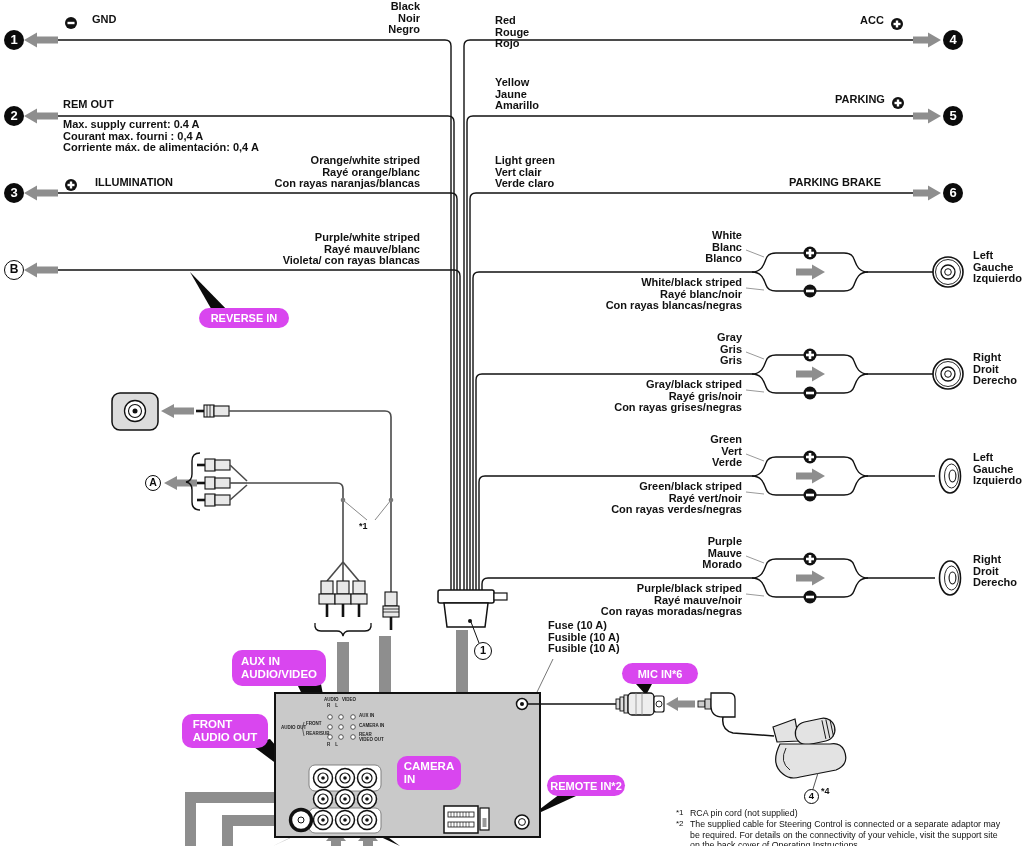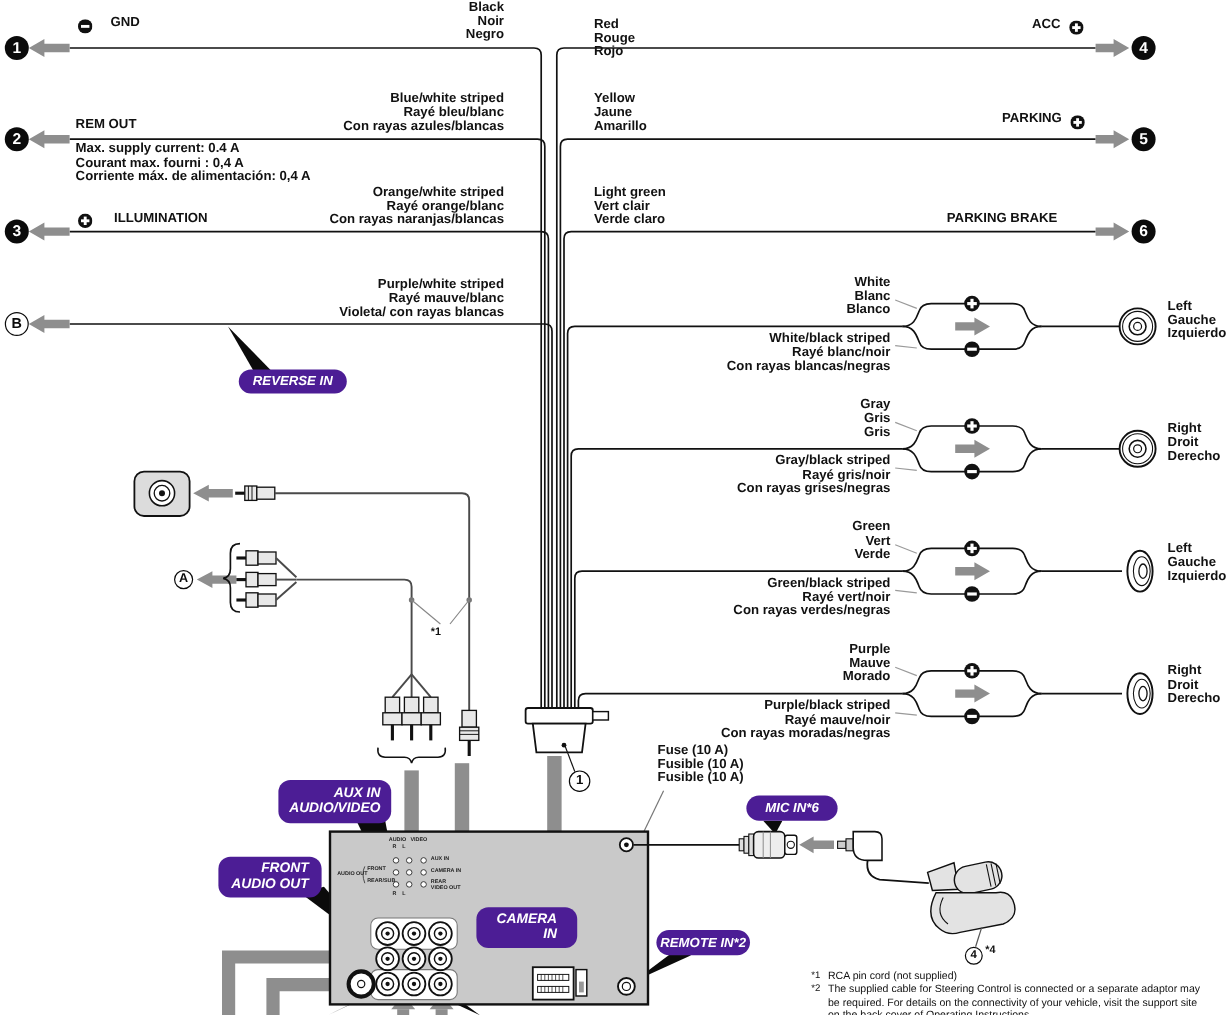--- a/index.html
+++ b/index.html
@@ -7,22 +7,22 @@
          font-family:"Liberation Sans",sans-serif;color:#111;}
   #art{position:absolute;left:0;top:0;}
   .t{position:absolute;font-weight:bold;font-size:11px;line-height:11.5px;white-space:pre-line;color:#111;}
   .tr{text-align:right;}
   .fn{position:absolute;font-weight:normal;font-size:8.8px;line-height:10.5px;white-space:pre-line;color:#111;}
   .tiny{position:absolute;font-weight:bold;font-size:4.5px;line-height:4.8px;white-space:pre;color:#222;}
   .circ{position:absolute;width:20px;height:20px;border-radius:50%;background:#0b0b0b;color:#fff;
         font-weight:bold;font-size:13px;line-height:20px;text-align:center;}
   .circo{position:absolute;border-radius:50%;background:#fff;border:1.5px solid #0b0b0b;color:#0b0b0b;
         font-weight:bold;text-align:center;box-sizing:border-box;}
-  .badge{position:absolute;background:#4c1d95;color:#fff;font-weight:bold;text-align:right;
-        display:flex;align-items:center;justify-content:center;white-space:pre-line;font-style:italic;}
+  .badge{position:absolute;background:#d946ef;color:#fff;font-weight:bold;text-align:left;
+        display:flex;align-items:center;justify-content:center;white-space:pre-line;}
   .icon12{position:absolute;width:12px;height:12px;}
   .note9{position:absolute;font-weight:bold;font-size:9px;color:#111;}
 </style>
 </head>
 <body>
 
 <div id="stage">
 
 <svg id="art" width="1024" height="846" viewBox="0 0 1024 846">
 
@@ -370,23 +370,20 @@
 <span class="icon12" style="left:65px;top:177px"><svg width="12" height="12">
         <circle cx="6" cy="6" r="6" fill="#111"></circle>
         <rect x="2.5" y="4.8" width="7" height="2.4" fill="#fff"></rect>
         <rect x="4.8" y="2.5" width="2.4" height="7" fill="#fff"></rect>
       </svg></span>
 <div class="t" style="left:95px;top:177px">ILLUMINATION</div>
 
 <div class="t tr" style="right:604px;top:1px">Black
 Noir
 Negro</div>
-<div class="t tr" style="right:604px;top:77px">Blue/white striped
-Rayé bleu/blanc
-Con rayas azules/blancas</div>
 <div class="t tr" style="right:604px;top:232px">Purple/white striped
 Rayé mauve/blanc
 Violeta/ con rayas blancas</div>
 <div class="t tr" style="right:604px;top:155px">Orange/white striped
 Rayé orange/blanc
 Con rayas naranjas/blancas</div>
 
 <div class="t" style="left:495px;top:15px">Red
 Rouge
 Rojo</div>
@@ -446,21 +443,21 @@
 Con rayas moradas/negras</div>
 <div class="t" style="left:973px;top:554px">Right
 Droit
 Derecho</div>
 
 <div class="badge" style="left:199px;top:308px;width:90px;height:20px;border-radius:10px;font-size:11px">REVERSE IN</div>
 <div class="badge" style="left:232px;top:650px;width:94px;height:36px;border-radius:10px;font-size:11.5px;line-height:13px">AUX IN
 AUDIO/VIDEO</div>
 <div class="badge" style="left:182px;top:714px;width:86px;height:34px;border-radius:10px;font-size:11.5px;line-height:13px">FRONT
 AUDIO OUT</div>
-<div class="badge" style="left:397px;top:756px;width:84px;height:34px;border-radius:10px;font-size:11.5px;line-height:13px">CAMERA
+<div class="badge" style="left:397px;top:756px;width:64px;height:34px;border-radius:10px;font-size:11.5px;line-height:13px">CAMERA
 IN</div>
 <div class="badge" style="left:547px;top:775px;width:78px;height:21px;border-radius:10.5px;font-size:11px">REMOTE IN*2</div>
 <div class="badge" style="left:622px;top:663px;width:76px;height:21px;border-radius:10.5px;font-size:11px">MIC IN*6</div>
 
 <div class="t" style="left:548px;top:620px">Fuse (10 A)
 Fusible (10 A)
 Fusible (10 A)</div>
 <div class="circo" style="left:474px;top:642px;width:18px;height:18px;font-size:11px;line-height:15px">1</div>
 <div class="circo" style="left:145px;top:475px;width:16px;height:16px;font-size:10.5px;line-height:13px">A</div>
 <div class="circo" style="left:804px;top:789px;width:15px;height:15px;font-size:9.5px;line-height:12px">4</div>

